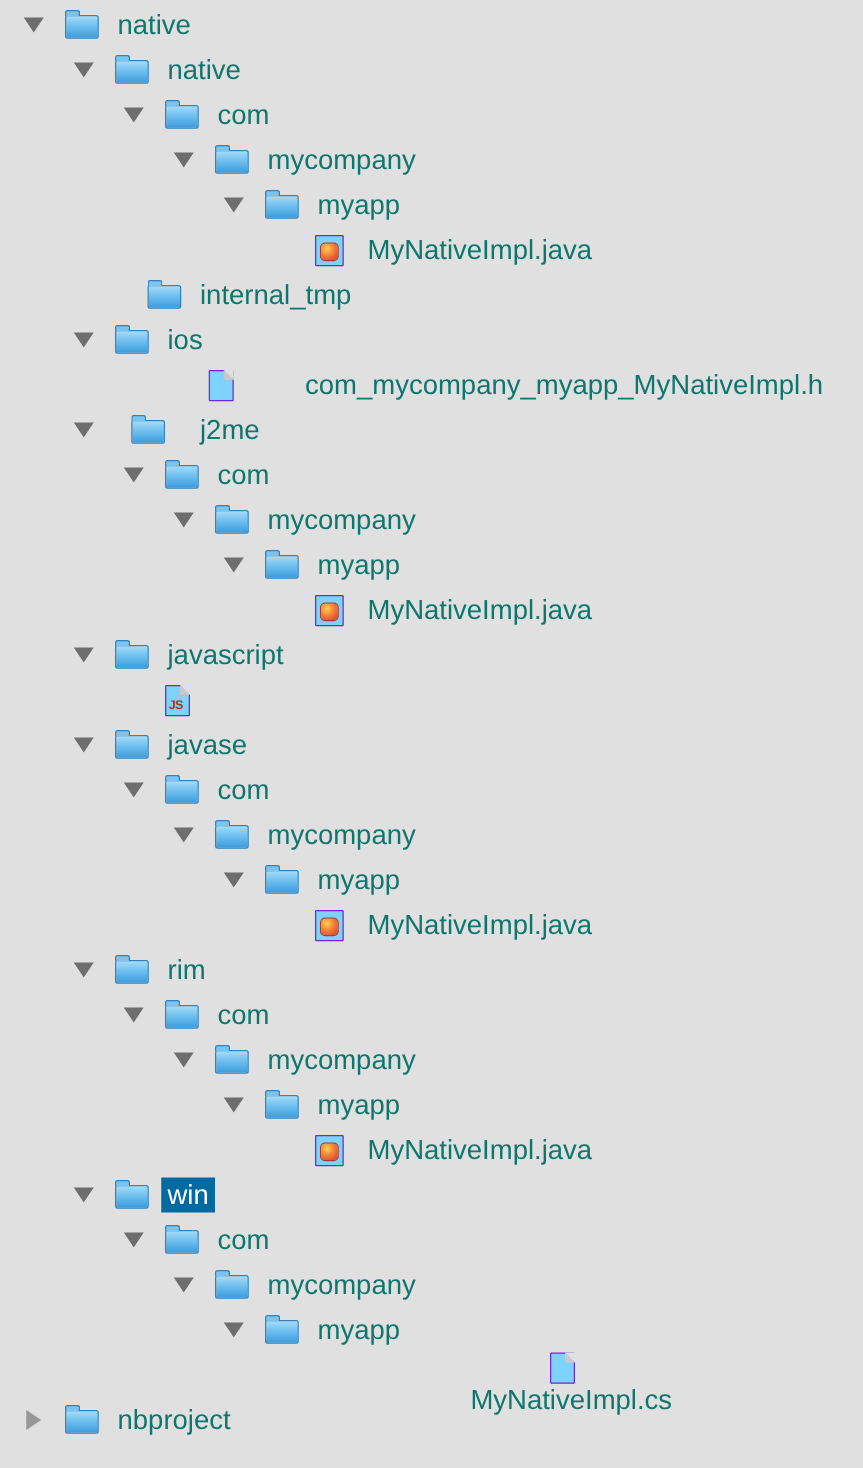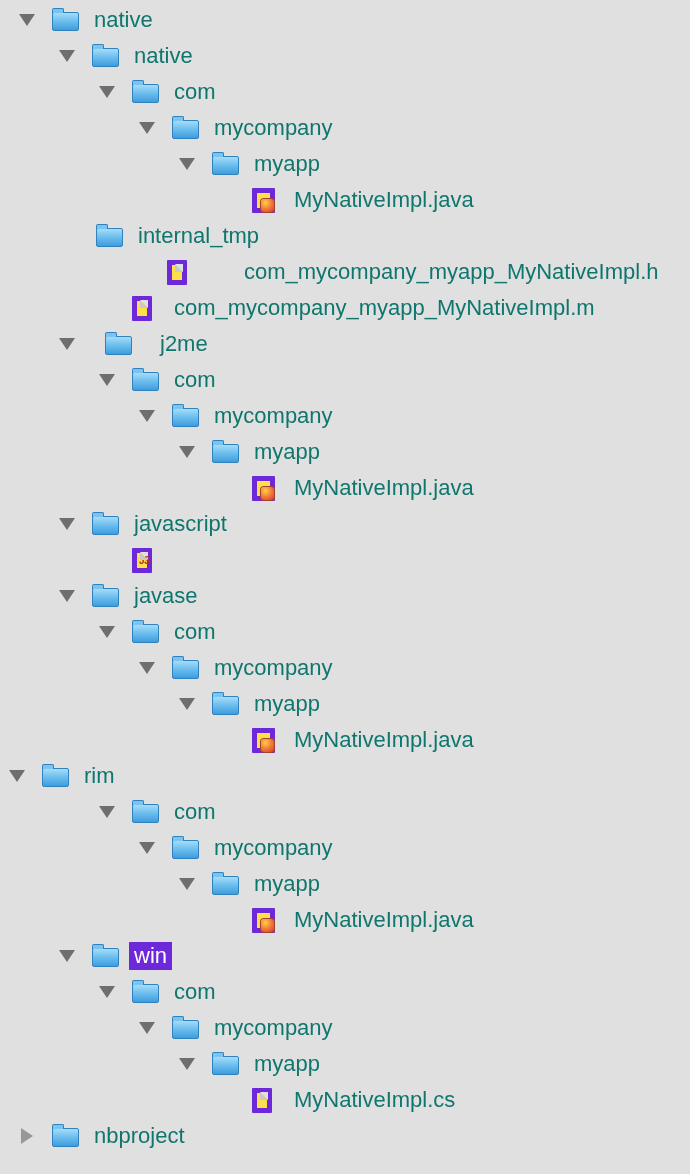--- a/index.html
+++ b/index.html
@@ -82,22 +82,22 @@
     border: 1px solid #2e82bd;
     border-bottom: none;
     border-radius: 2px 2px 0 0;
   }
 
   
   .icon-doc, .icon-js, .icon-java {
     position: relative;
     width: 20px;
     height: 25px;
-    background: #fde047;
-    border: 5px solid #6d28d9;
+    background: #7dd3fc;
+    border: 1px solid #6d28d9;
     border-radius: 1px;
     box-sizing: border-box;
   }
   .icon-doc::before, .icon-js::before {
     content: "";
     position: absolute;
     top: -1px; right: -1px;
     width: 0; height: 0;
     border-top: 8px solid #e0e0e0;
     border-left: 8px solid transparent;
@@ -189,40 +189,42 @@
       </span>
     <span class="label">myapp</span>
   </div>
     <div class="row" style="padding-left: 210px;">
     <span class="slot-disclosure"></span>
     <span class="slot-icon">
         <span class="icon icon-java"></span>
       </span>
     <span class="label">MyNativeImpl.java</span>
   </div>
-    <div class="row" style="padding-left: 54px;">
+    <div class="row" style="padding-left: 76px;">
     <span class="slot-disclosure"></span>
     <span class="slot-icon">
         <span class="icon icon-folder"></span>
       </span>
     <span class="label">internal_tmp</span>
   </div>
+    <div class="row" style="padding-left: 50px;">
+    <span class="slot-disclosure">
+        <span class="tri-open"></span>
+      </span>
+    <span class="slot-icon">
+        <span class="icon icon-folder"></span>
+      </span>
+    <span class="label">ios</span>
+  </div>
     <div class="row" style="padding-left: 90px; gap: 35px;">
     <span class="slot-disclosure"></span>
     <span class="slot-icon">
         <span class="icon icon-doc"></span>
       </span>
     <span class="label">com_mycompany_myapp_MyNativeImpl.h</span>
-  </div>
-    <div class="row" style="padding-left: 90px;">
-    <span class="slot-disclosure"></span>
-    <span class="slot-icon">
-        <span class="icon icon-doc"></span>
-      </span>
-    <span class="label">com_mycompany_myapp_MyNativeImpl.m</span>
   </div>
     <div class="row" style="padding-left: 50px; gap: 13px;">
     <span class="slot-disclosure">
         <span class="tri-open"></span>
       </span>
     <span class="slot-icon">
         <span class="icon icon-folder"></span>
       </span>
     <span class="label">j2me</span>
   </div>
@@ -313,21 +315,21 @@
       </span>
     <span class="label">myapp</span>
   </div>
     <div class="row" style="padding-left: 210px;">
     <span class="slot-disclosure"></span>
     <span class="slot-icon">
         <span class="icon icon-java"></span>
       </span>
     <span class="label">MyNativeImpl.java</span>
   </div>
-    <div class="row" style=" align-items: center;">
+    <div class="row" style="padding-left: 50px; align-items: center;">
     <span class="slot-disclosure">
         <span class="tri-open"></span>
       </span>
     <span class="slot-icon">
         <span class="icon icon-folder"></span>
       </span>
     <span class="label">rim</span>
   </div>
     <div class="row" style="padding-left: 90px;">
     <span class="slot-disclosure">
@@ -363,21 +365,21 @@
       </span>
     <span class="label">MyNativeImpl.java</span>
   </div>
     <div class="row" style="padding-left: 50px;">
     <span class="slot-disclosure">
         <span class="tri-open"></span>
       </span>
     <span class="slot-icon">
         <span class="icon icon-folder"></span>
       </span>
-    <span class="label selected" style="background: #6d28d9; color: rgb(255, 255, 255);">win</span>
+    <span class="label selected" style="background: #0369a1; color: rgb(255, 255, 255);">win</span>
   </div>
     <div class="row" style="padding-left: 90px;">
     <span class="slot-disclosure">
         <span class="tri-open"></span>
       </span>
     <span class="slot-icon">
         <span class="icon icon-folder"></span>
       </span>
     <span class="label">com</span>
   </div>
@@ -392,21 +394,21 @@
   </div>
     <div class="row" style="padding-left: 170px;">
     <span class="slot-disclosure">
         <span class="tri-open"></span>
       </span>
     <span class="slot-icon">
         <span class="icon icon-folder"></span>
       </span>
     <span class="label">myapp</span>
   </div>
-    <div class="row" style="padding-left: 210px;">
+    <div class="row" style="padding-left: 210px; flex-direction: column;">
     <span class="slot-disclosure"></span>
     <span class="slot-icon">
         <span class="icon icon-doc"></span>
       </span>
     <span class="label">MyNativeImpl.cs</span>
   </div>
     <div class="row" style="padding-left: 10px;">
     <span class="slot-disclosure">
         <span class="tri-closed"></span>
       </span>

